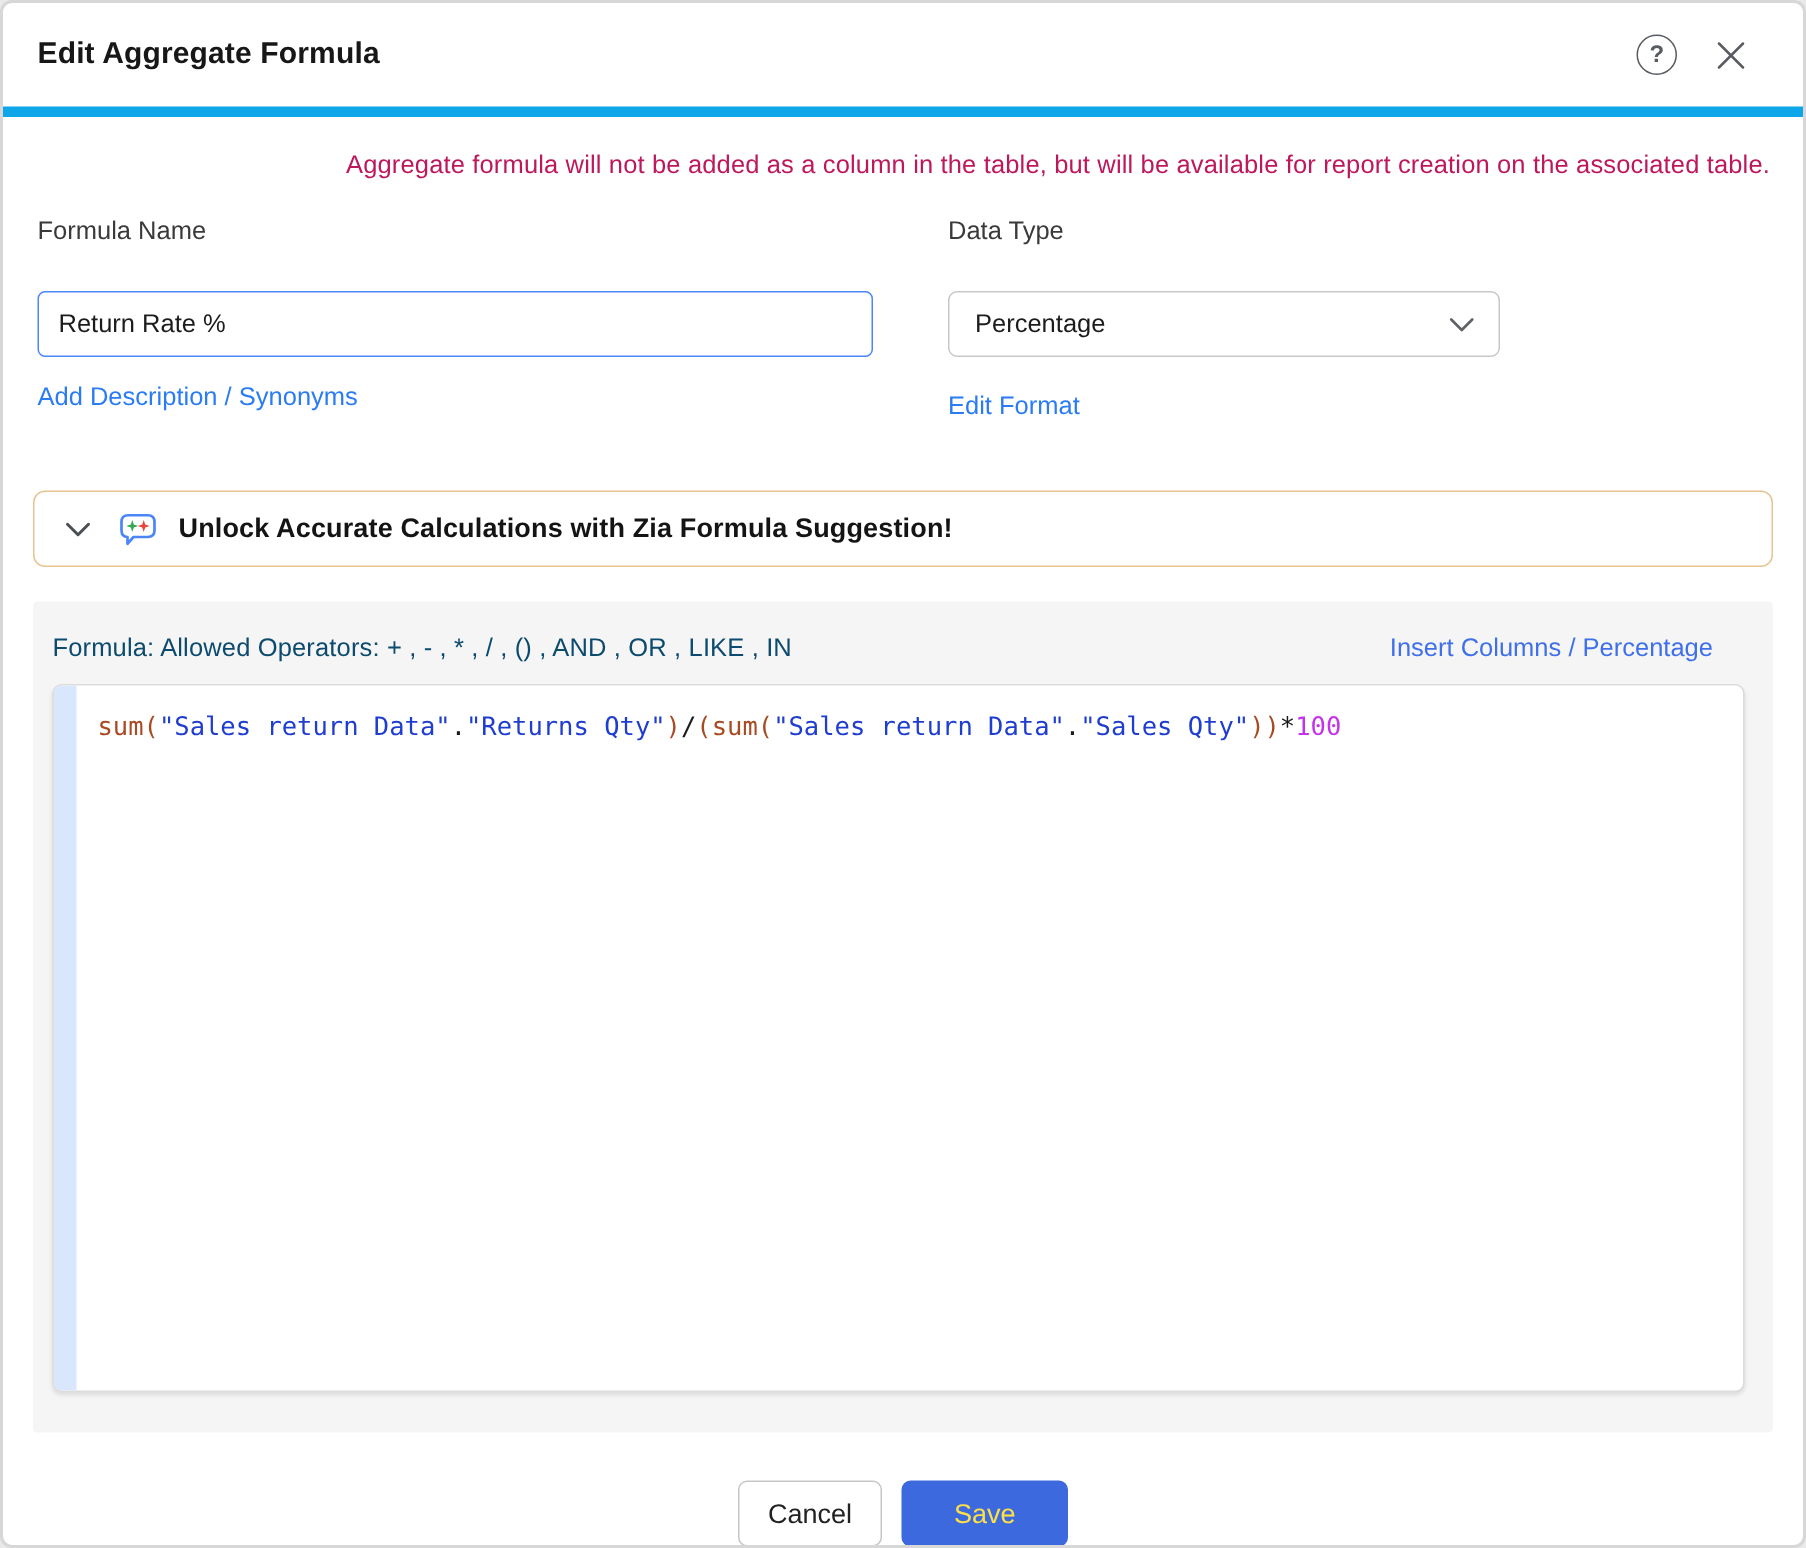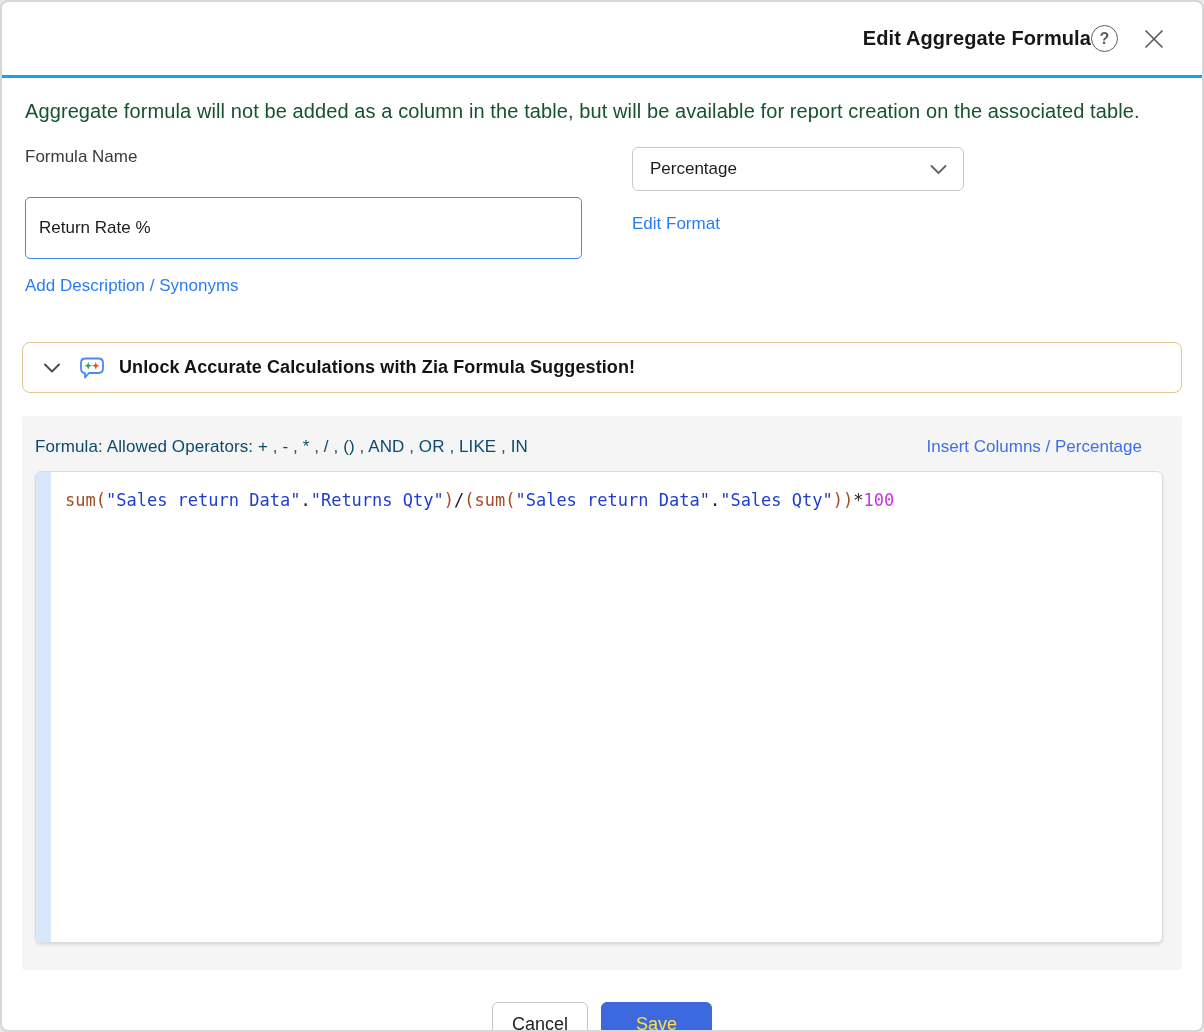--- a/index.html
+++ b/index.html
@@ -15,23 +15,23 @@
     border: 2px solid var(--modal-border, #d7d7d7);
     border-radius: 8px;
     overflow: hidden;
     position: relative;
   }
   
   .dlg-header {
     height: 76px;
     display: flex;
     align-items: center;
-    justify-content: flex-end;
+    justify-content: space-between;
     padding: 0 36px 0 23px;
-    border-bottom: 3px solid #0ea5e9;
+    border-bottom: 7px solid #0ea5e9;
   }
   .dlg-title {
     font-size: 20px;
     font-weight: bold;
     color: #171717;
     letter-spacing: 0.1px;
   }
   .header-icons { display: flex; align-items: center; gap: 24px; }
   .icon-btn {
     background: none; border: none; cursor: pointer;
@@ -43,54 +43,55 @@
     border: 1.6px solid #585c60;
     border-radius: 50%;
     display: flex; align-items: center; justify-content: center;
     font-size: 16px; color: #585c60; font-weight: bold;
   }
   .close-x { width: 24px; height: 24px; color: #585c60; }
   
   .dlg-body { padding: 0 20px; }
   .desc {
     margin: 22px 2px 0 3px;
-    font-size: 20px;
-    color: #14532d;
+    font-size: 17px;
+    color: #be185d;
     letter-spacing: 0.1px;
+    text-align: right;
   }
   .form-row { display: flex; margin-top: 24px; }
   .col-left { width: 560px; margin-left: 3px; }
   .col-right { margin-left: 47px; width: 368px; }
   .field-label {
     display: block;
     font-size: 17px;
     color: #3a3a3a;
     margin-bottom: 30px;
   }
   .text-input {
-    width: 557px; height: 62px;
+    width: 557px; height: 44px;
     border: 1.5px solid var(--input-focus-border, #4a86f7);
     border-radius: 5px;
     padding: 18px 13px;
     font-size: 17px;
     color: #1c1c1c;
     font-family: "Liberation Sans", sans-serif;
     outline: none;
   }
   .link {
     display: inline-block;
     color: var(--link-blue, #2b7cf3);
     font-size: 17px;
     text-decoration: none;
     cursor: pointer;
   }
   .col-left .link { margin-top: 17px; }
   .col-right .link { margin-top: 23px; }
   .select {
-    width: 332px; height: 44px;
+    width: 368px; height: 44px;
     border: 1px solid #c8c8c8;
     border-radius: 6px;
     background: #fff;
     display: flex; align-items: center; justify-content: space-between;
     padding: 0 16px 0 17px;
     font-size: 17px; color: #1c1c1c;
     cursor: pointer;
   }
   .select .chev { color: #5f6368; }
   
@@ -194,20 +195,21 @@
 
     <p class="desc">Aggregate formula will not be added as a column in the table, but will be available for report creation on the associated table.</p>
 
     <div class="form-row">
       <div class="col-left">
         <label class="field-label">Formula Name</label>
         <input class="text-input" type="text" value="Return Rate %" style="">
         <a class="link">Add Description / Synonyms</a>
       </div>
       <div class="col-right">
+        <label class="field-label">Data Type</label>
         <div class="select">
           <span>Percentage</span>
           <svg class="chev" width="17" height="11" viewBox="0 0 17 11" fill="none" stroke="currentColor" stroke-width="1.8" stroke-linecap="round" stroke-linejoin="round">
             <polyline points="1.5,2 8.5,9 15.5,2"></polyline>
           </svg>
         </div>
         <a class="link">Edit Format</a>
       </div>
     </div>
 

